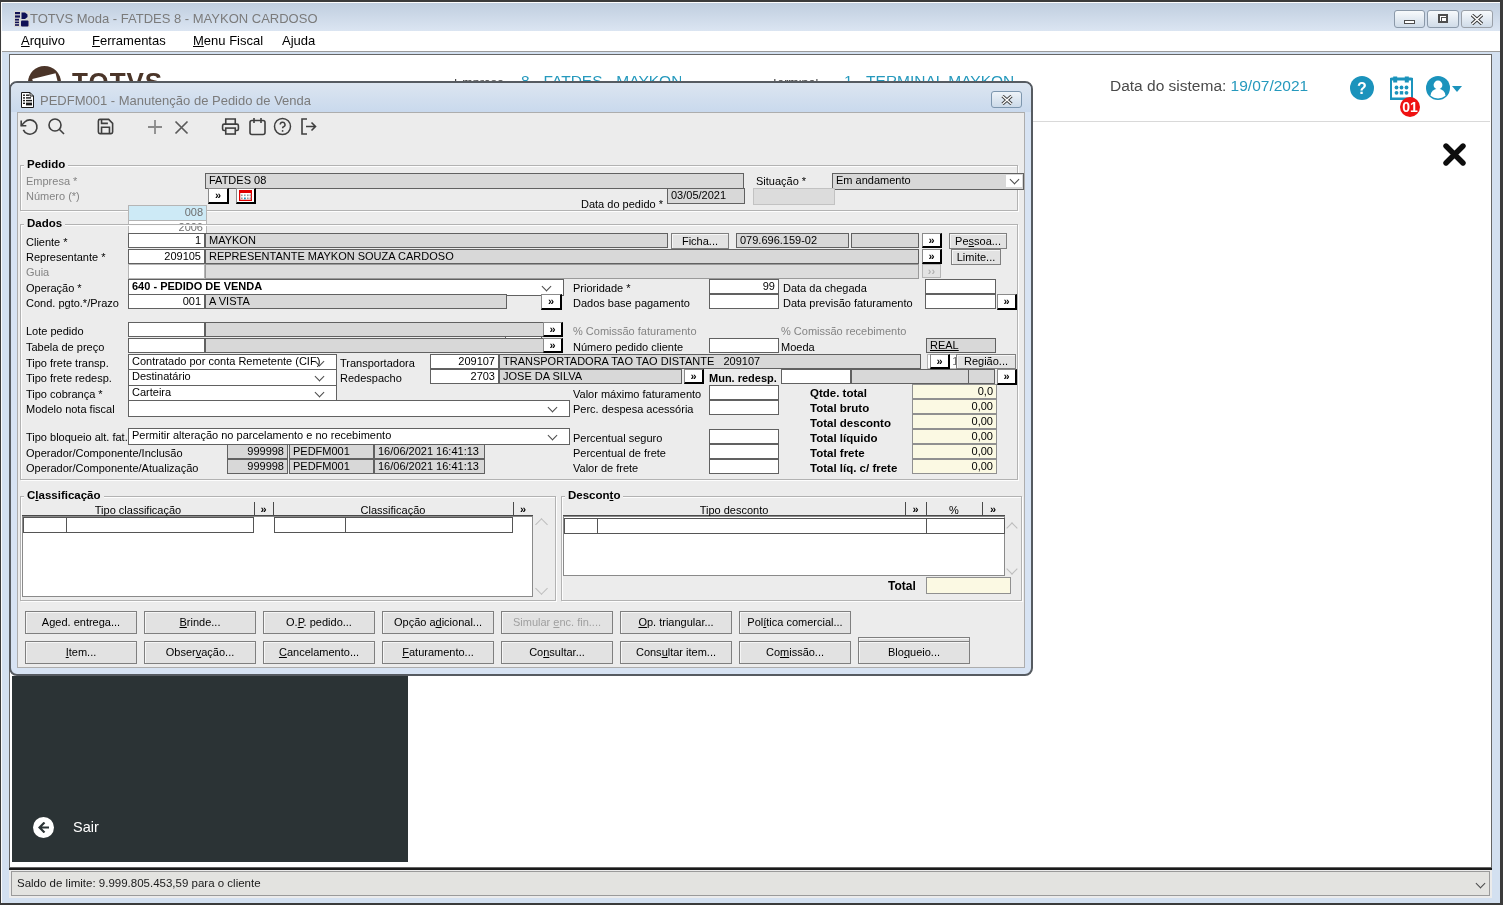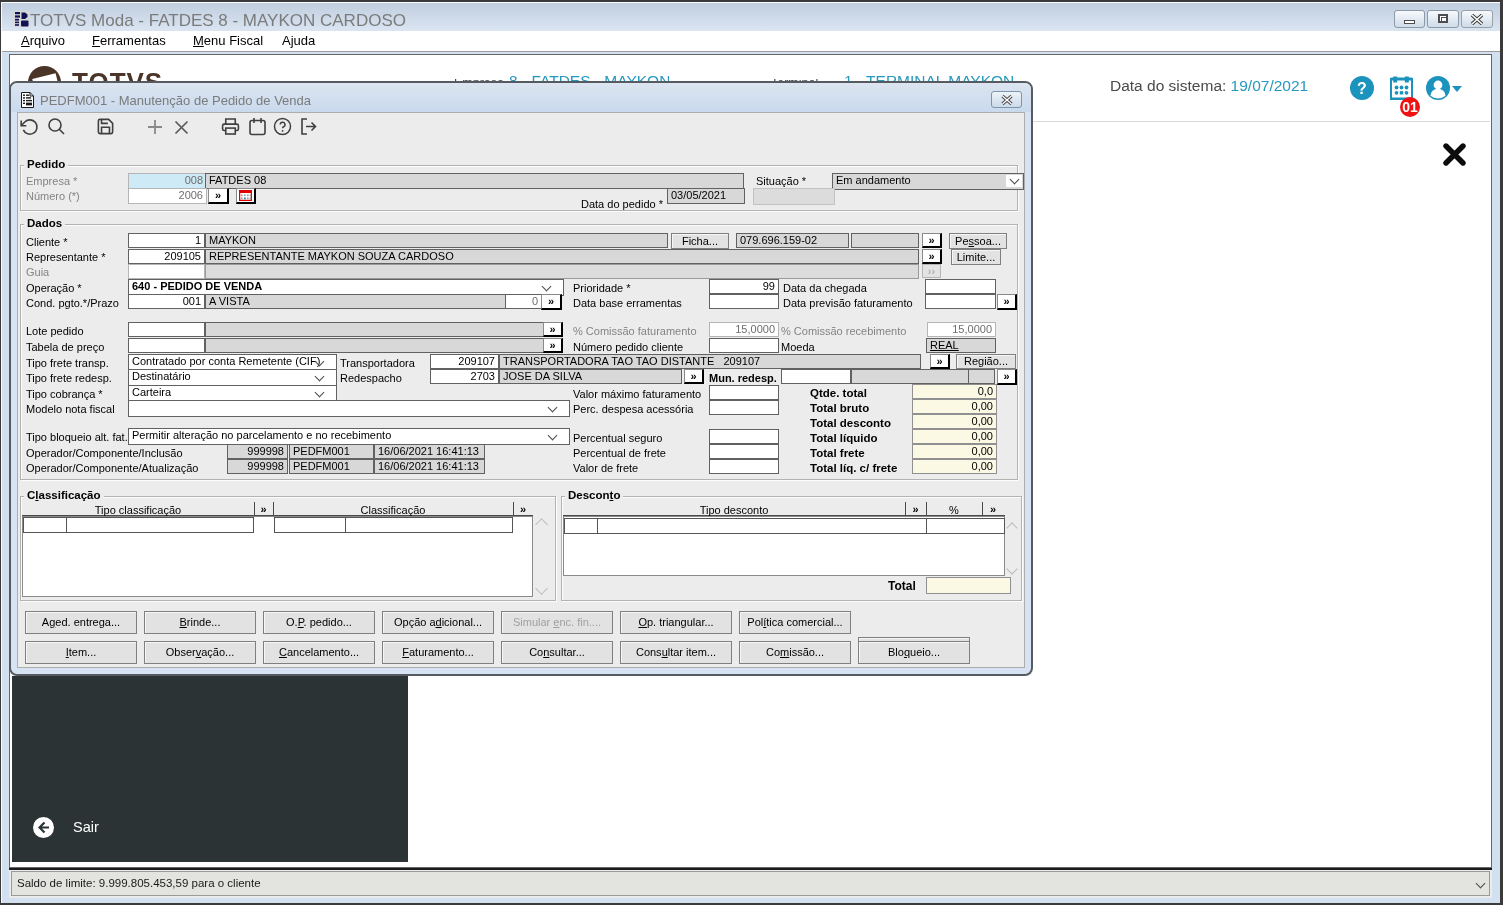--- a/index.html
+++ b/index.html
@@ -10,21 +10,21 @@
 .glbl{position:absolute;font-size:11px;color:#848484;white-space:nowrap;line-height:14px;}
 .blbl{position:absolute;font-size:11.5px;font-weight:bold;color:#000;white-space:nowrap;line-height:14px;}
 .inp{position:absolute;background:#fff;border:1px solid #616161;font-size:11px;color:#000;
   line-height:13px;padding:0 3px;white-space:nowrap;overflow:hidden;}
 .ro{position:absolute;background:#d8d8d8;border:1px solid #616161;font-size:11px;color:#000;
   line-height:13px;padding:0 3px;white-space:nowrap;overflow:hidden;}
 .flat{position:absolute;background:#dcdcdc;border:1px solid #c2c2c2;}
 .yel{position:absolute;background:#fbf9e3;border:1px solid #909090;font-size:11px;color:#000;
   line-height:13px;padding:0 3px;text-align:right;white-space:nowrap;}
 .rt{text-align:right;}
-.gt{color:#6e6e6e;}
+.gt{color:#6e6e6e;margin-top:32px;}
 .b3{position:absolute;background:#fff;border:1px solid #8a8a8a;border-right:2px solid #000;
   border-bottom:2px solid #000;font-size:11px;font-weight:bold;color:#000;text-align:center;
   line-height:12px;}
 .b3d{position:absolute;background:#e3e3e3;border:1px solid #b5b5b5;font-size:11px;font-weight:bold;
   color:#b0b0b0;text-align:center;line-height:12px;}
 .pbtn{position:absolute;background:#e2e2e2;border:1px solid #7f7f7f;font-size:11px;color:#000;
   text-align:center;box-shadow:inset 1px 1px 0 #f6f6f6;}
 .cbo{position:absolute;background:#fff;border:1px solid #616161;font-size:11px;color:#000;
   line-height:13px;padding:0 3px;white-space:nowrap;overflow:hidden;}
 .chev{position:absolute;width:6px;height:6px;border-right:1.3px solid #4a4a4a;
@@ -48,21 +48,21 @@
 <svg class="abs" style="left:14px;top:11px;" width="16" height="16" viewBox="0 0 16 16">
   <rect x="0" y="0" width="16" height="16" fill="#d8d8d4"></rect>
   <rect x="1" y="1" width="5" height="2.2" fill="#111155"></rect>
   <rect x="1" y="4.4" width="5" height="2.2" fill="#111155"></rect>
   <rect x="1" y="7.8" width="4" height="1.8" fill="#111155"></rect>
   <rect x="1" y="10.6" width="4" height="1.6" fill="#111155"></rect>
   <rect x="1" y="13.2" width="4" height="1.6" fill="#111155"></rect>
   <path d="M7.5 1.5 h3.5 l2.5 2 v2.5 l-2.5 2 h-3.5 z" fill="#111155"></path>
   <rect x="7" y="9.5" width="7.5" height="6" rx="1" fill="#111155"></rect>
 </svg>
-<div class="abs" style="left:30px;top:11px;font-size:17px;color:#7b7b7b;">TOTVS Moda - FATDES 8 - MAYKON CARDOSO</div>
+<div class="abs" style="left:30px;top:11px;font-size:13px;color:#7b7b7b;">TOTVS Moda - FATDES 8 - MAYKON CARDOSO</div>
 
 <div class="abs" style="left:1394px;top:10px;width:31px;height:18px;border:1px solid #8b99a9;border-radius:3px;background:linear-gradient(#f7fafc,#cfdbe8);box-sizing:border-box;">
   <div class="abs" style="left:9px;top:9px;width:11px;height:4px;background:#fff;border:1px solid #4e4e4e;box-sizing:border-box;"></div>
 </div>
 <div class="abs" style="left:1427px;top:10px;width:32px;height:18px;border:1px solid #8b99a9;border-radius:3px;background:linear-gradient(#f7fafc,#cfdbe8);box-sizing:border-box;">
   <div class="abs" style="left:10px;top:3px;width:10px;height:9px;background:#fff;border:2px solid #4e4e4e;box-sizing:border-box;">
       <div class="abs" style="left:1px;top:1px;width:4px;height:3px;border:1px solid #4e4e4e;"></div>
     </div>
 </div>
 <div class="abs" style="left:1461px;top:10px;width:32px;height:18px;border:1px solid #9aa0a8;border-radius:3px;background:linear-gradient(#f7fafc,#cfdbe8);box-sizing:border-box;">
@@ -84,21 +84,21 @@
 <div class="abs" style="left:28px;top:66px;width:33px;height:15px;overflow:hidden;">
   <div class="abs" style="left:0;top:0;width:33px;height:33px;border-radius:50%;background:#4b3529;"></div>
   <div class="abs" style="left:5px;top:10px;width:24px;height:9px;background:#fff;transform:rotate(-14deg);"></div>
 </div>
 <div class="abs" style="left:72px;top:72px;width:100px;height:9px;overflow:hidden;">
     <span style="display:block;margin-top:-5px;font-size:26px;font-weight:bold;color:#4b3529;letter-spacing:1px;">TOTVS</span>
   </div>
 <div class="abs" style="left:454px;top:79px;width:70px;height:2px;overflow:hidden;white-space:nowrap;">
     <span style="display:block;margin-top:-3px;font-size:12.5px;color:#444;">Empresa</span>
   </div>
-<div class="abs" style="left:509px;top:75px;width:160px;height:6px;overflow:hidden;white-space:nowrap;">
+<div class="abs" style="left:521px;top:75px;width:160px;height:6px;overflow:hidden;white-space:nowrap;">
     <span style="display:block;margin-top:-3.5px;font-size:15.5px;color:#2599bd;">8 - FATDES - MAYKON</span>
   </div>
 <div class="abs" style="left:771px;top:79px;width:70px;height:2px;overflow:hidden;white-space:nowrap;">
     <span style="display:block;margin-top:-3px;font-size:12.5px;color:#444;">Terminal</span>
   </div>
 <div class="abs" style="left:844px;top:75px;width:170px;height:6px;overflow:hidden;white-space:nowrap;">
     <span style="display:block;margin-top:-3.5px;font-size:15.5px;color:#2599bd;">1 - TERMINAL MAYKON</span>
   </div>
 
 <div class="abs" style="left:1110px;top:77px;font-size:15.5px;color:#4a4a4a;">Data do sistema: <span style="color:#2599bd;">19/07/2021</span></div>
@@ -283,21 +283,21 @@
 <div class="lbl" style="left:573px;top:281px;">Prioridade *</div>
 <div class="inp rt" style="left:709px;top:279px;width:62px;height:13px;">99</div>
 <div class="lbl" style="left:783px;top:281px;">Data da chegada</div>
 <div class="inp" style="left:925px;top:279px;width:63px;height:13px;"></div>
 
 <div class="lbl" style="left:26px;top:296px;">Cond. pgto.*/Prazo</div>
 <div class="inp rt" style="left:128px;top:294px;width:69px;height:13px;">001</div>
 <div class="ro" style="left:205px;top:294px;width:294px;height:13px;">A VISTA</div>
 <div class="inp rt gt" style="left:505px;top:294px;width:29px;height:13px;">0</div>
 <div class="b3" style="left:541px;top:294px;width:18px;height:13px;">»</div>
-<div class="lbl" style="left:573px;top:296px;">Data base erramentas</div>
+<div class="lbl" style="left:573px;top:296px;">Dados base pagamento</div>
 <div class="inp" style="left:709px;top:294px;width:62px;height:13px;"></div>
 <div class="lbl" style="left:783px;top:296px;">Data previsão faturamento</div>
 <div class="inp" style="left:925px;top:294px;width:63px;height:13px;"></div>
 <div class="b3" style="left:997px;top:294px;width:17px;height:13px;">»</div>
 
 <div class="lbl" style="left:26px;top:324px;">Lote pedido</div>
 <div class="inp" style="left:128px;top:322px;width:69px;height:13px;"></div>
 <div class="ro" style="left:205px;top:322px;width:331px;height:13px;"></div>
 <div class="b3" style="left:543px;top:322px;width:17px;height:12px;">»</div>
 <div class="glbl" style="left:573px;top:324px;">% Comissão faturamento</div>

